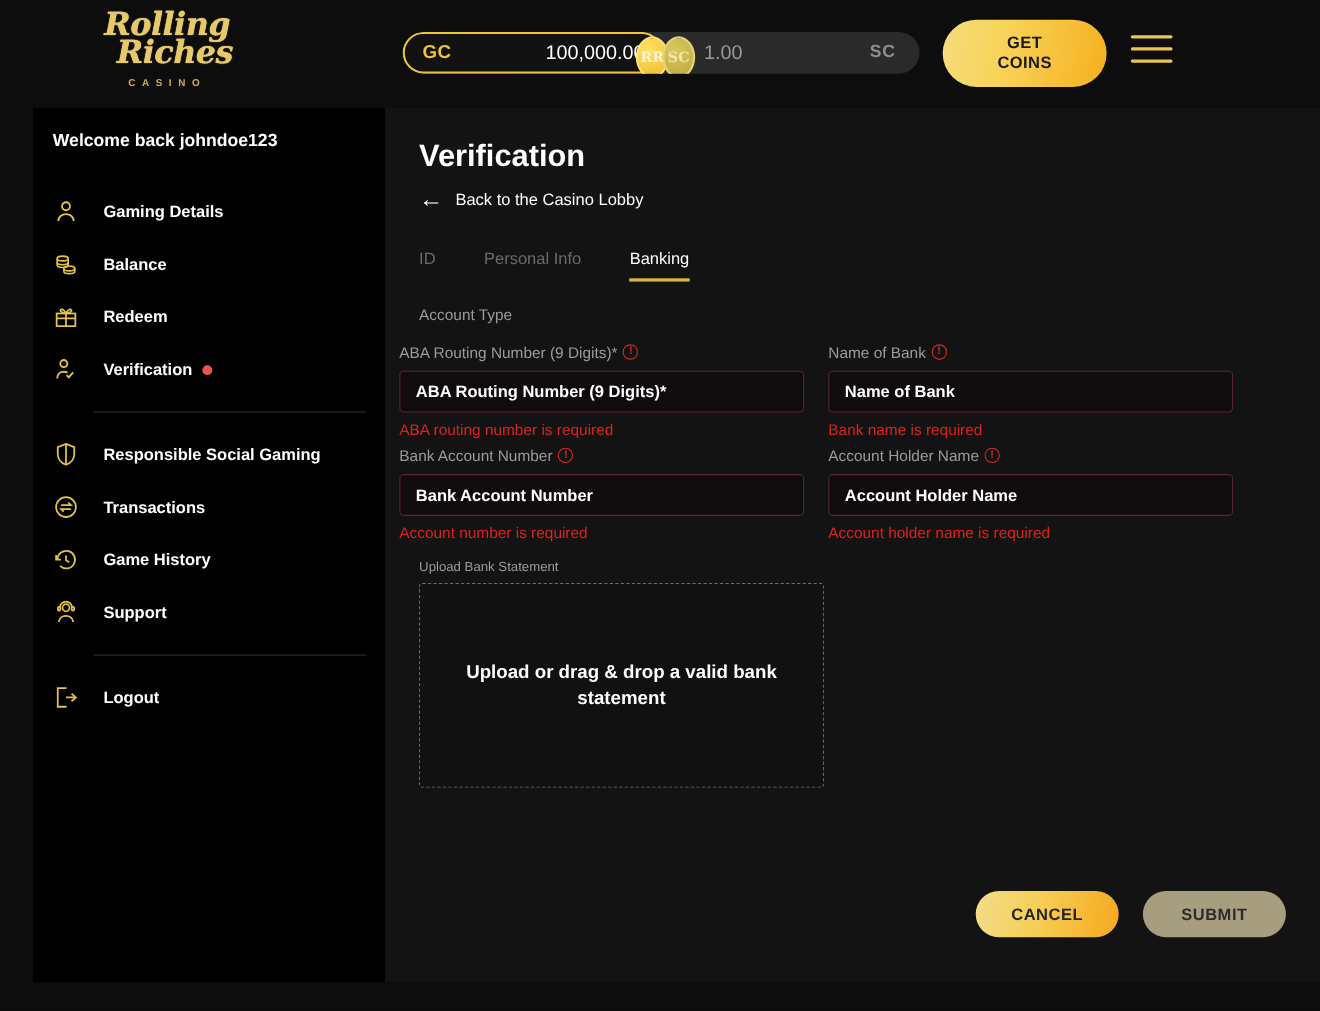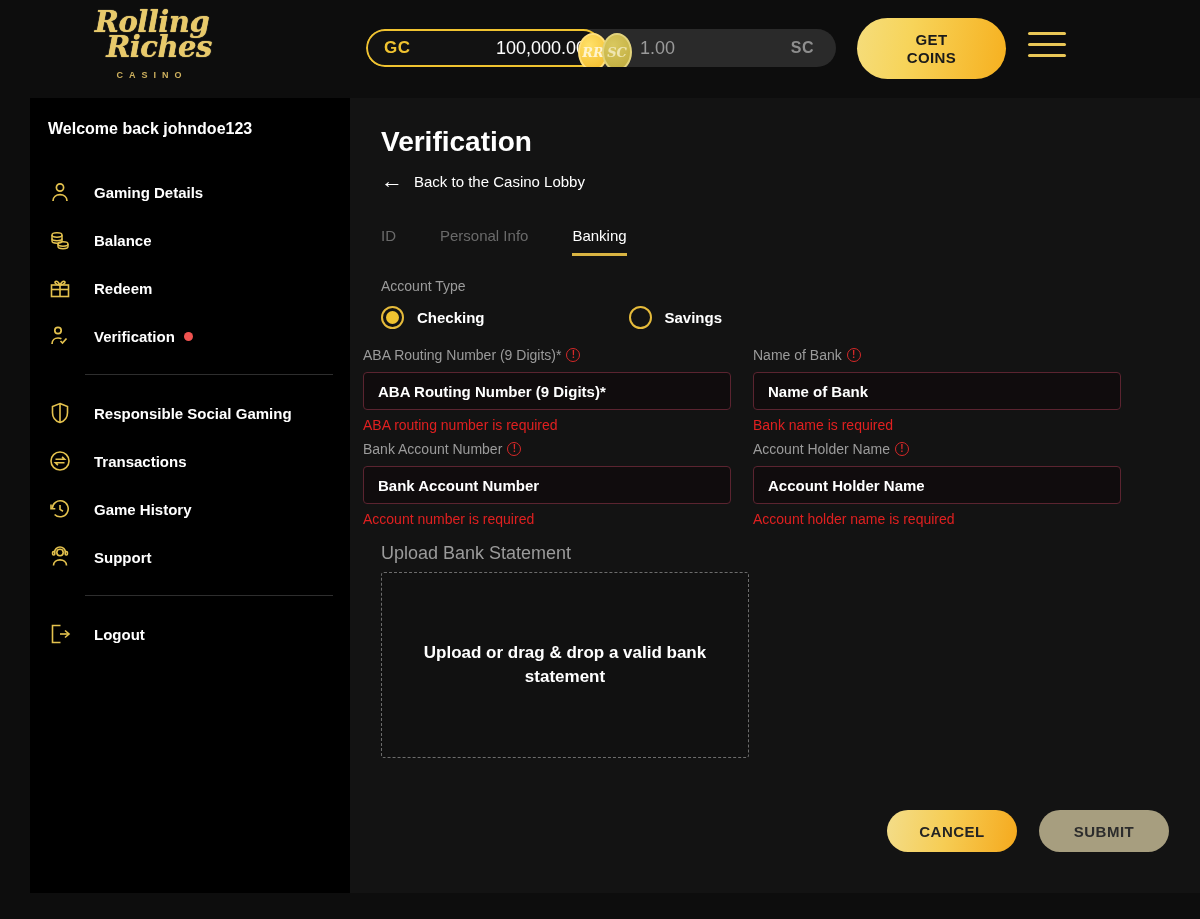--- a/index.html
+++ b/index.html
@@ -37,21 +37,21 @@
   .bal-gc{
     position:relative;display:flex;align-items:center;
     height:38px;width:236px;box-sizing:border-box;
     border:2px solid #f0c330;border-radius:19px;
     background:#121212;z-index:3;
   }
   .bal-gc .tag{margin-left:16px;font-weight:bold;font-size:17px;color:#f0c330;letter-spacing:.5px;}
   .bal-gc .amt{margin-left:auto;margin-right:14px;font-size:18px;color:#ffffff;font-weight:500;}
   .coins{position:absolute;left:212px;top:4px;z-index:4;display:flex;}
   .coin{width:30px;height:38px;border-radius:50%;display:flex;align-items:center;justify-content:center;
-        font-family:"DejaVu Serif",serif;font-style:italic;font-weight:bold;font-size:13px;}
+        font-family:"DejaVu Serif",serif;font-weight:bold;font-size:13px;}
   .coin.gc{background:radial-gradient(circle at 35% 30%,#ffe169,#f2b927);
            border:2px solid #ffdf7a;color:#fff4cf;box-sizing:border-box;}
   .coin.sc{background:radial-gradient(circle at 35% 30%,#d9c85f,#bda93b);
            border:2px solid #e2d37d;color:#efe6b2;box-sizing:border-box;margin-left:-6px;}
   .bal-sc{display:flex;align-items:center;flex:1;height:52px;}
   .bal-sc .amt{margin-left:38px;font-size:18px;color:#9a9a9a;}
   .bal-sc .tag{margin-left:auto;margin-right:22px;font-weight:bold;font-size:16px;color:#8e8e8e;letter-spacing:.5px;}
 
   .getcoins{
     position:absolute;left:857px;top:18px;width:149px;height:61px;
@@ -103,21 +103,21 @@
         margin-left:5px;color:#d62828;font-size:10px;line-height:11px;text-align:center;font-weight:bold;}
   .inp{
     width:368px;height:38px;box-sizing:border-box;margin-top:7px;
     background:#100c0d;border:1px solid #5b2430;border-radius:4px;
     color:#fff;font-size:15px;font-weight:bold;padding:0 14px;
     font-family:"Liberation Sans",sans-serif;
   }
   .inp::placeholder{color:#ffffff;opacity:1;font-weight:bold;}
   .err{color:#e02020;font-size:14px;margin-top:7px;height:18px;}
 
-  .upload-lbl{color:#9b9b9b;font-size:18px;margin:10px 0 0 31px;}
+  .upload-lbl{color:#9b9b9b;font-size:12px;margin:10px 0 0 31px;}
   .dropzone{
     margin:8px 0 0 31px;width:368px;height:186px;box-sizing:border-box;
     border:1px dashed #6c6c6c;border-radius:3px;background:#111;
     display:flex;align-items:center;justify-content:center;cursor:pointer;
   }
   .dz-text{color:#fff;font-weight:bold;font-size:17px;text-align:center;line-height:24px;width:300px;}
 
   .actions{position:absolute;right:31px;bottom:41px;display:flex;}
   .btn{height:42px;border:0;border-radius:21px;cursor:pointer;font-weight:bold;font-size:15px;
        letter-spacing:.5px;font-family:"Liberation Sans",sans-serif;}
@@ -291,30 +291,20 @@
     </div>
 
     <div class="tabs">
       <div class="tab">ID</div>
       <div class="tab">Personal Info</div>
       <div class="tab active">Banking</div>
     </div>
 
     <div class="section-lbl">Account Type</div>
 
-    <div class="radios">
-      <div class="radio-wrap">
-        <span class="radio sel"></span>
-        <span class="radio-lbl">Checking</span>
-      </div>
-      <div class="radio-wrap second">
-        <span class="radio"></span>
-        <span class="radio-lbl">Savings</span>
-      </div>
-    </div>
 
     <div class="form">
 
       <div class="field">
         <div class="f-lbl">
           <span>ABA Routing Number (9 Digits)*</span>
           <span class="warn">!</span>
         </div>
         <input class="inp" type="text" placeholder="ABA Routing Number (9 Digits)*" style="">
         <div class="err">ABA routing number is required</div>

